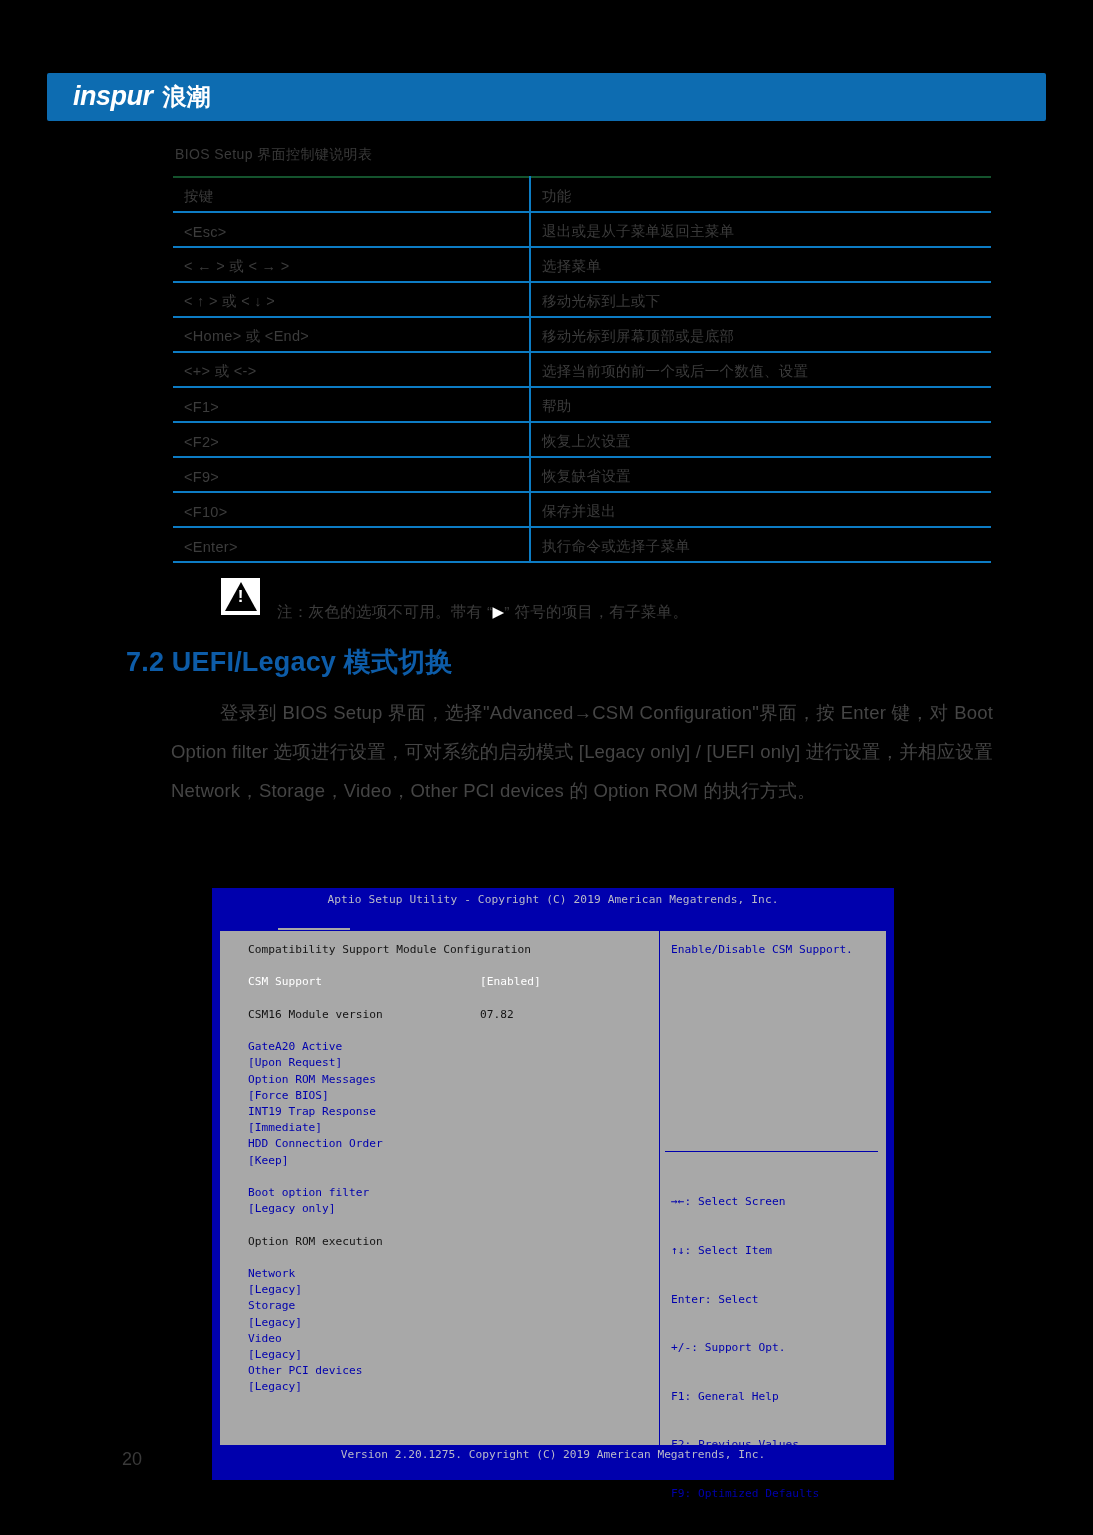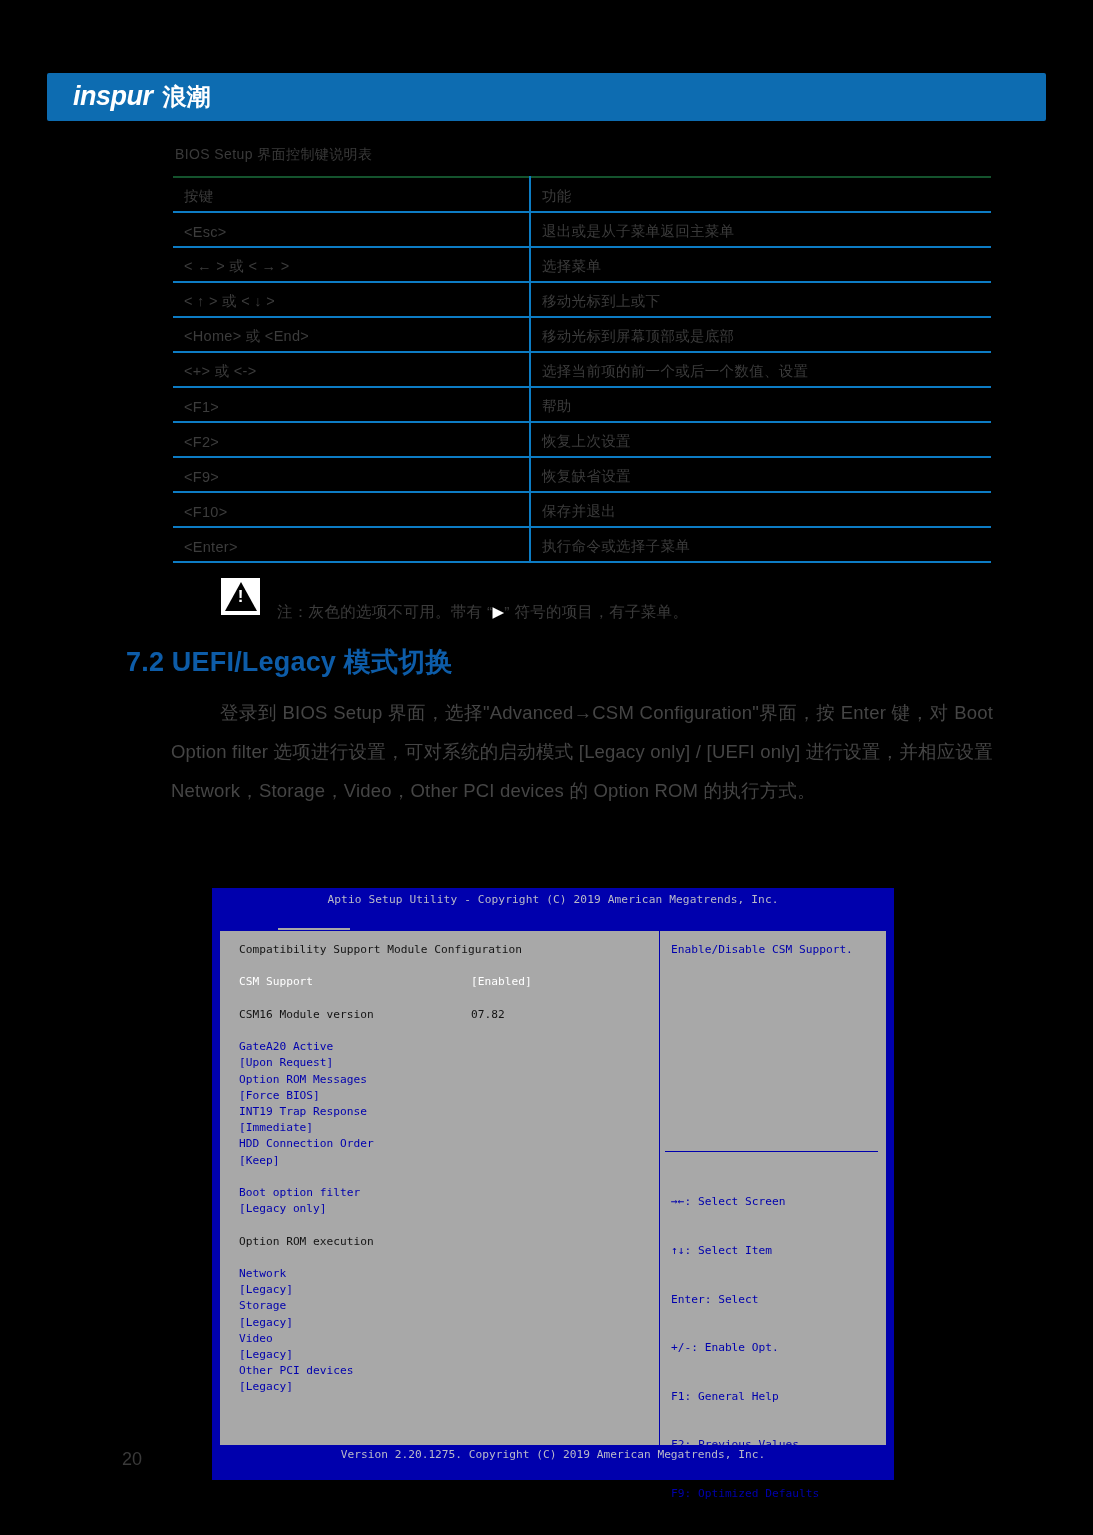--- a/index.html
+++ b/index.html
@@ -198,21 +198,21 @@
     right: 7px;
     bottom: 33px;
     background: #a8a8a8;
     border: 1px solid #0000ad;
     display: flex;
     box-sizing: border-box;
   }
   .bios-left {
     width: 440px;
     border-right: 1px solid #0000ad;
-    padding: 11px 0 0 19px;
+    padding: 11px 0 0 28px;
     box-sizing: border-box;
   }
   .bios-right {
     flex: 1;
     padding: 11px 0 0 11px;
     box-sizing: border-box;
     position: relative;
   }
   .brow {
     display: flex;
@@ -417,21 +417,21 @@
       </div>
     </div>
 
     <div class="bios-right">
       <div class="help-top">Enable/Disable CSM Support.</div>
       <div class="help-divider"></div>
       <div class="help-keys">
         <div>→←: Select Screen</div>
         <div>↑↓: Select Item</div>
         <div>Enter: Select</div>
-        <div>+/-: Enable Opt.</div>
+        <div>+/-: Support Opt.</div>
         <div>F1: General Help</div>
         <div>F2: Previous Values</div>
         <div>F9: Optimized Defaults</div>
         <div>F4: Save &amp; Exit</div>
         
       </div>
     </div>
   </div>
 
   <div class="bios-gap"></div>

